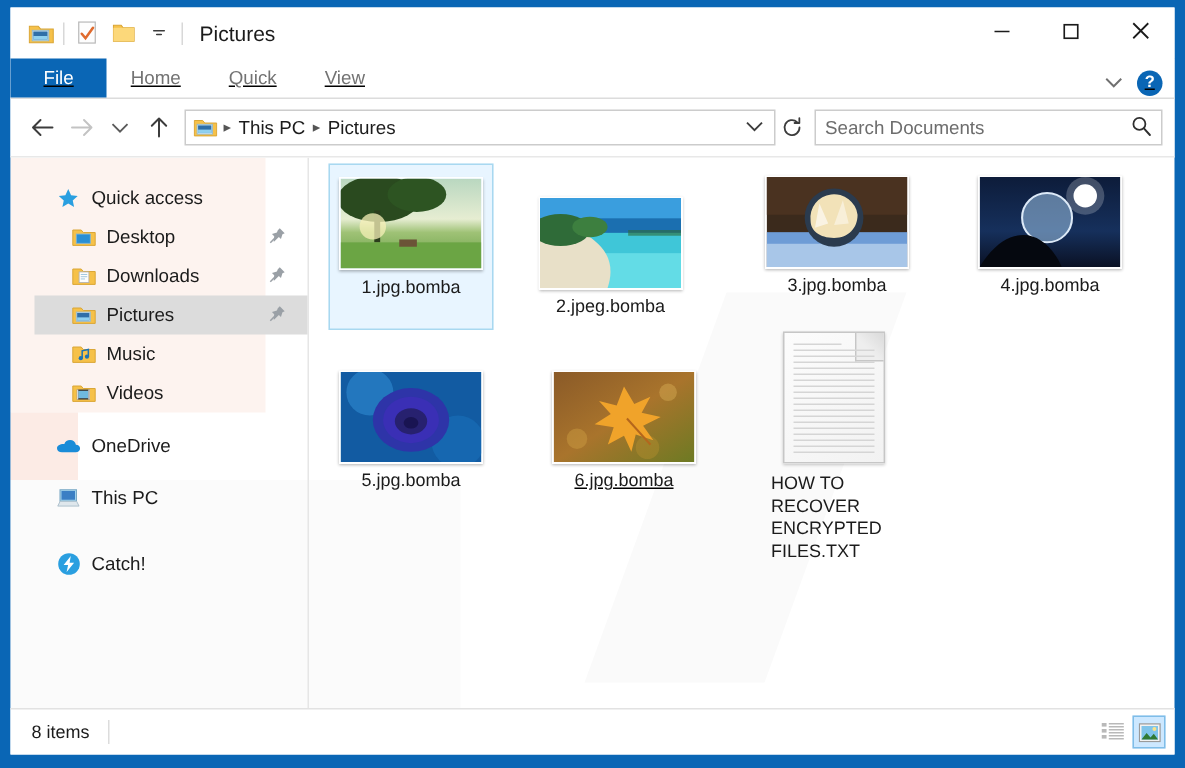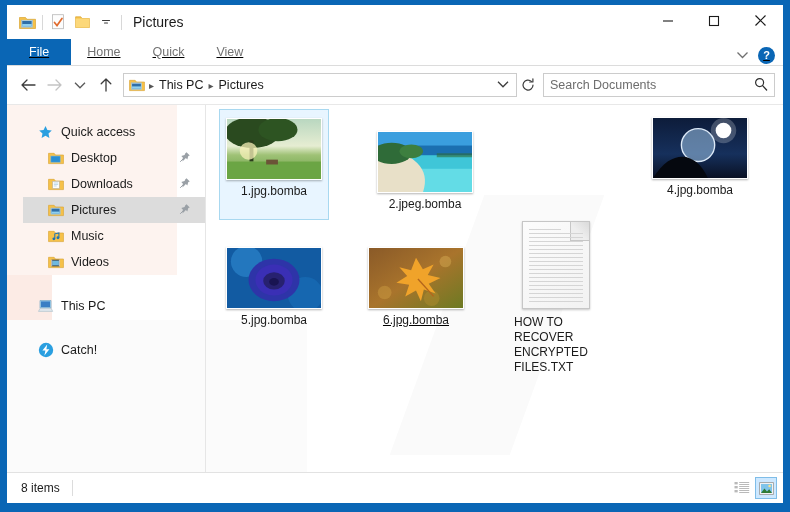--- a/index.html
+++ b/index.html
@@ -376,20 +376,28 @@
             <rect x="4.4" y="6" width="7.2" height="5.2" fill="#6fb9e0"></rect>
             <rect x="3.4" y="5" width="1" height="7.2" fill="#d8d8d8"></rect>
             <rect x="11.6" y="5" width="1" height="7.2" fill="#d8d8d8"></rect>
           </svg>
         </span>
         <span>Videos</span>
       </div>
 
       <div class="grp-gap"></div>
 
+      <div class="nav-item lvl0">
+        <span class="nav-icon">
+          <svg width="17" height="12" viewBox="0 0 17 12">
+              <path d="M4.3 10.5h9.1c1.7 0 3-1.1 3-2.5s-1.2-2.5-2.8-2.5c-.3-1.8-1.9-3.1-3.9-3.1-1.8 0-3.3 1.1-3.8 2.6-.2 0-.3 0-.5 0C2.9 5 1 6.2 1 7.8s1.4 2.7 3.3 2.7z" fill="#1a8cd8"></path>
+            </svg>
+        </span>
+        <span>OneDrive</span>
+      </div>
 
       <div class="grp-gap"></div>
 
       <div class="nav-item lvl0">
         <span class="nav-icon">
           <svg width="17" height="14" viewBox="0 0 17 14">
             <path d="M3 1.5h11v7.6H3z" fill="#9fd2ee" stroke="#7aa8c4" stroke-width="0.7"></path>
             <path d="M4 2.4h9v5.8H4z" fill="#3b7fc4"></path>
             <path d="M1.5 12.4l1.6-3.2h11l1.6 3.2z" fill="#dfe7ec" stroke="#a8bcc8" stroke-width="0.6"></path>
           </svg>
@@ -433,38 +441,55 @@
               <rect x="23" y="22" width="4" height="22" fill="#2b3c1c"></rect>
               <circle cx="22" cy="33" r="9" fill="#f7f0b8" opacity="0.75"></circle>
               <rect x="0" y="44" width="96" height="18" fill="#6ba544"></rect>
               <rect x="40" y="42" width="12" height="5" fill="#6b5437"></rect>
             </svg>
           </div>
         </div>
         <div class="flabel">1.jpg.bomba</div>
       </div>
 
-      <div class="fileitem" style="left:164px;top:18px;">
+      <div class="fileitem" style="left:146px;top:18px;">
         <div class="thumbwrap">
           <div class="thumb">
             <svg width="100%" height="100%" viewBox="0 0 96 62" preserveAspectRatio="none">
               <rect width="96" height="16" fill="#3a9ede"></rect>
               <rect y="14" width="96" height="12" fill="#1b6fb0"></rect>
               <rect y="24" width="96" height="16" fill="#3fc6d8"></rect>
               <rect y="38" width="96" height="24" fill="#63dce6"></rect>
               <path d="M0 24c18-6 30-2 40 8 8 8 10 18 6 30H0z" fill="#e8e0c8"></path>
               <ellipse cx="14" cy="22" rx="20" ry="11" fill="#2f6b38"></ellipse>
               <ellipse cx="34" cy="20" rx="12" ry="7" fill="#3d7f3f"></ellipse>
               <path d="M60 22h36v4H60z" fill="#2f6b38" opacity="0.6"></path>
             </svg>
           </div>
         </div>
         <div class="flabel">2.jpeg.bomba</div>
       </div>
 
+      <div class="fileitem" style="left:297px;top:4px;">
+        <div class="thumbwrap">
+          <div class="thumb">
+            <svg width="100%" height="100%" viewBox="0 0 96 62" preserveAspectRatio="none">
+              <rect width="96" height="62" fill="#3b2a1c"></rect>
+              <rect width="96" height="26" fill="#4a3220"></rect>
+              <rect y="38" width="96" height="24" fill="#6e9cd6"></rect>
+              <rect y="46" width="96" height="16" fill="#a8c6e8"></rect>
+              <circle cx="46" cy="28" r="20" fill="#2b3b4e"></circle>
+              <path d="M30 30a16 16 0 0 1 32-4c0 9-6 16-16 16s-16-5-16-12z" fill="#f2e2b8"></path>
+              <path d="M36 18l6 14-9 3z" fill="#ffffff" opacity="0.6"></path>
+              <path d="M52 16l4 16-10 1z" fill="#ffffff" opacity="0.45"></path>
+            </svg>
+          </div>
+        </div>
+        <div class="flabel">3.jpg.bomba</div>
+      </div>
 
       <div class="fileitem" style="left:439px;top:4px;">
         <div class="thumbwrap">
           <div class="thumb">
             <svg width="100%" height="100%" viewBox="0 0 96 62" preserveAspectRatio="none">
               <defs>
                   <linearGradient id="g4" x1="0" y1="0" x2="0" y2="1">
                 <stop offset="0%" stop-color="#0d1c3a"></stop>
                     <stop offset="60%" stop-color="#16305c"></stop>
                     <stop offset="100%" stop-color="#0a1124"></stop>

